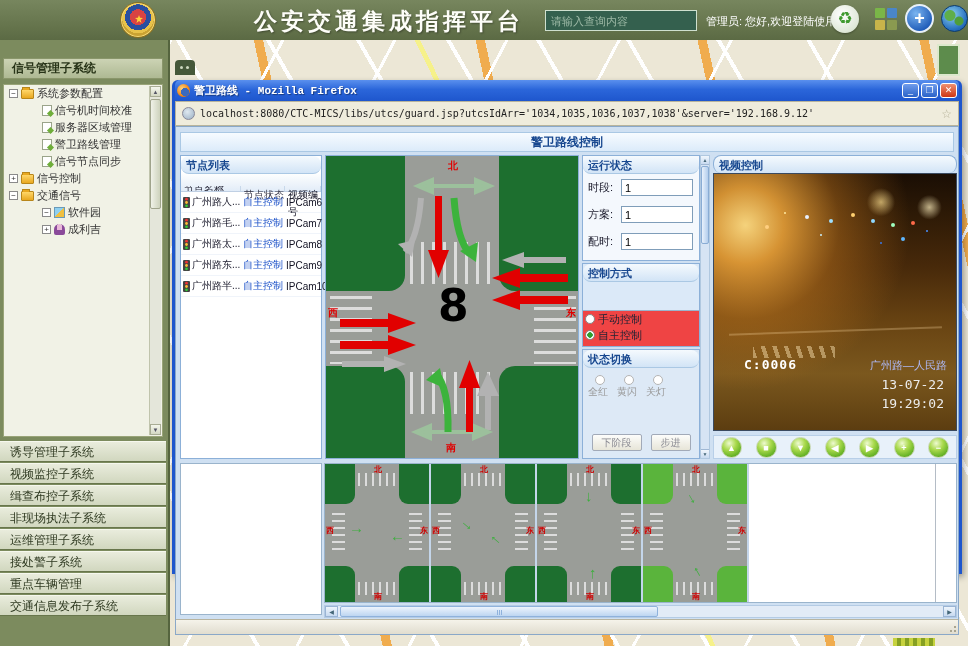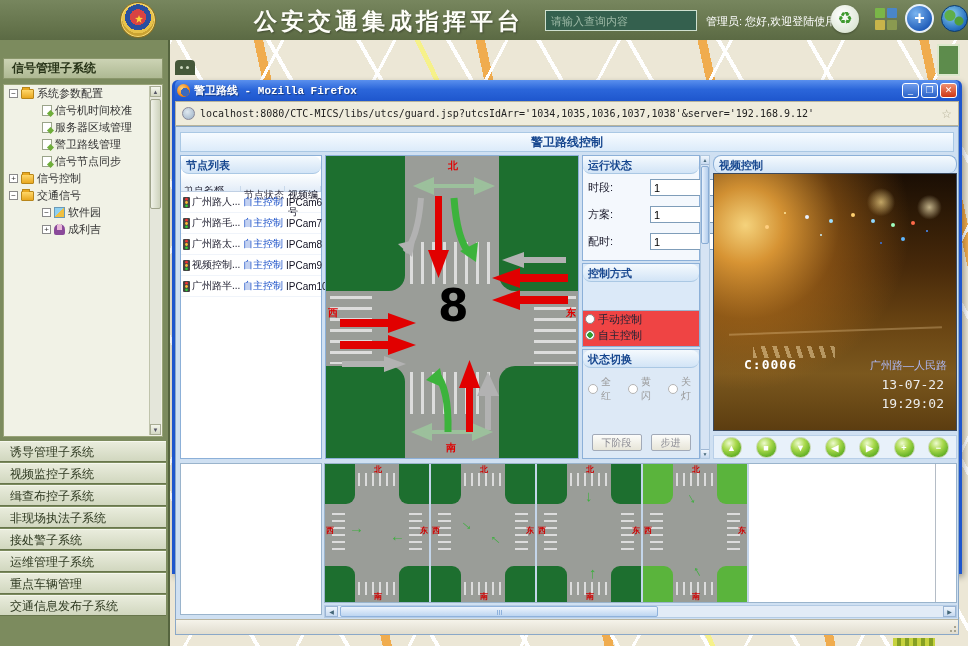--- a/index.html
+++ b/index.html
@@ -148,32 +148,32 @@
   .ix svg { position:absolute; left:0; top:0; }
   .dir { position:absolute; color:#e00000; font-weight:bold; font-size:10px; z-index:3; }
   .dir.n { left:122px; top:3px; } .dir.s { left:120px; bottom:3px; }
   .dir.w { left:2px; top:150px; } .dir.e { right:2px; top:150px; }
   .countdown { position:absolute; left:112px; top:124px; font-size:44px; font-weight:bold; color:#000;
     font-family:"DejaVu Sans", sans-serif; z-index:3; }
 
   
   .controls-col { position:absolute; left:406px; top:28px; width:128px; height:304px; }
   .panel-run { position:absolute; left:0; top:0; right:10px; height:106px; background:#f4f8fd; border:1px solid #8cb0d8; }
-  .rs-row { display:flex; align-items:center; height:27px; padding-left:5px; font-size:11px; color:#223;gap:29px; }
+  .rs-row { display:flex; align-items:center; height:27px; padding-left:5px; font-size:11px; color:#223; }
   .rs-row label { width:33px; flex:0 0 33px; }
   .rs-row input { width:72px; height:17px; border:1px solid #7f9db9; font-size:11px; padding-left:3px; background:#fff; }
   .panel-mode { position:absolute; left:0; top:108px; right:10px; height:84px; background:#dbe9f8; border:1px solid #8cb0d8; }
   .mode-box { position:absolute; left:0; right:0; bottom:0; height:36px; background:#ef4444; border-top:1px solid #9ab4cc; }
   .radio-row { height:16px; display:flex; align-items:center; font-size:11px; color:#223; padding-left:2px; }
   .radio { width:10px; height:10px; border:1px solid #888; border-radius:50%; background:#fff; margin-right:3px; flex:0 0 10px; }
   .radio.checked { background:radial-gradient(circle,#2f9e2f 0 2.5px,#fff 3px); }
   .radio.off { border-color:#b4b4b4; }
   .panel-state { position:absolute; left:0; top:194px; right:10px; height:110px; background:#dde9f6; border:1px solid #8cb0d8; }
   .st-opts { display:flex; gap:9px; padding:7px 0 0 5px; font-size:10px; color:#9a9a9a; align-items:center; }
-  .st-opt { display:flex; align-items:center; }
+  .st-opt { display:flex; align-items:flex-end;flex-direction:column; }
   .st-btns { position:absolute; left:0; right:0; bottom:7px; display:flex; justify-content:center; gap:9px; }
   .xp-btn { height:17px; font-size:10px; color:#8a8a92; background:linear-gradient(#fdfdfb,#e7e5d8);
     border:1px solid #a2aab8; border-radius:2px; padding:0 9px; line-height:15px; cursor:pointer; }
   .col-scroll { position:absolute; right:0; top:0; width:10px; height:304px; background:#d6e4f4; border:1px solid #b0c8e0; }
   .cs-btn { position:absolute; left:0; width:8px; height:9px; font-size:5px; line-height:9px; text-align:center; color:#467;
     background:linear-gradient(#f0f6fc,#c8daf0); border-bottom:1px solid #a0b8d4; }
   .cs-btn.down { bottom:0; border-top:1px solid #a0b8d4; border-bottom:none; }
   .cs-thumb { position:absolute; left:0; top:10px; width:8px; height:78px;
     background:linear-gradient(90deg,#e8f1fc,#b2cdec); border:1px solid #89acd4; border-radius:2px; }
 
@@ -309,22 +309,22 @@
       <div class="sb-sbtn up">▲</div>
       <div class="sb-sthumb"></div>
       <div class="sb-sbtn down">▼</div>
     </div>
   </div>
   <div class="sb-items">
     <div class="sb-item">诱导管理子系统</div>
     <div class="sb-item">视频监控子系统</div>
     <div class="sb-item">缉查布控子系统</div>
     <div class="sb-item">非现场执法子系统</div>
+    <div class="sb-item">运维管理子系统</div>
     <div class="sb-item">接处警子系统</div>
-    <div class="sb-item">运维管理子系统</div>
     <div class="sb-item">重点车辆管理</div>
     <div class="sb-item">交通信息发布子系统</div>
   </div>
 </div>
 
 <div class="ff-window">
   <div class="titlebar">
     <div class="ff-icon"></div>
     <div class="win-title">警卫路线 - Mozilla Firefox</div>
     <div class="win-btns">
@@ -388,21 +388,21 @@
         <span class="c3">IPCam8</span>
       </div>
       <div class="nt-row">
         <span class="c1">
             <svg width="7" height="11" viewBox="0 0 7 11">
               <rect width="7" height="11" rx="1" fill="#444"></rect>
               <circle cx="3.5" cy="2.2" r="1.4" fill="#e33"></circle>
               <circle cx="3.5" cy="5.5" r="1.4" fill="#fb3"></circle>
               <circle cx="3.5" cy="8.8" r="1.4" fill="#3c3"></circle>
             </svg>
-            <span>视频控制...</span>
+            <span>广州路东...</span>
           </span>
         <span class="c2">自主控制</span>
         <span class="c3">IPCam9</span>
       </div>
       <div class="nt-row">
         <span class="c1">
             <svg width="7" height="11" viewBox="0 0 7 11">
               <rect width="7" height="11" rx="1" fill="#444"></rect>
               <circle cx="3.5" cy="2.2" r="1.4" fill="#e33"></circle>
               <circle cx="3.5" cy="5.5" r="1.4" fill="#fb3"></circle>

